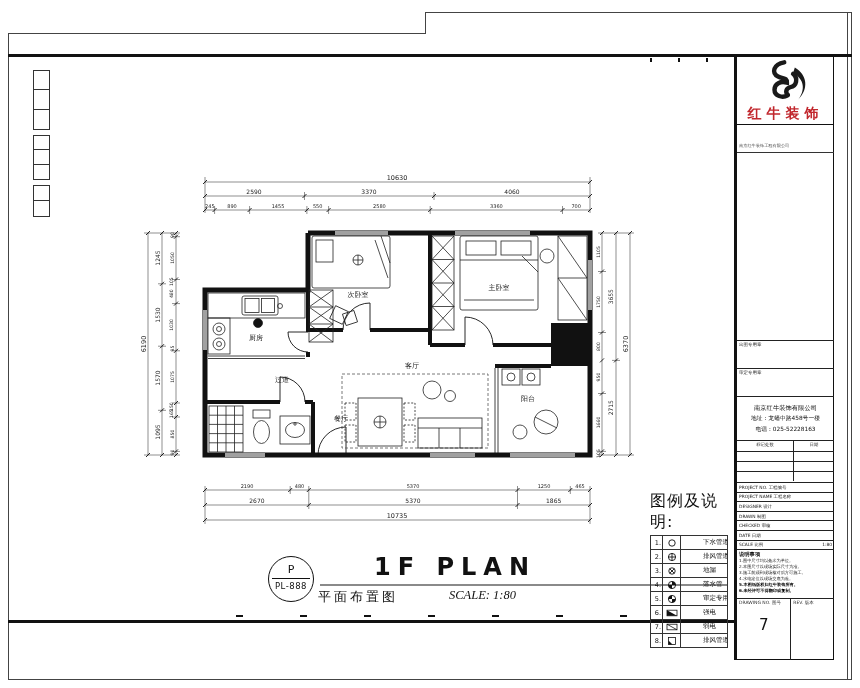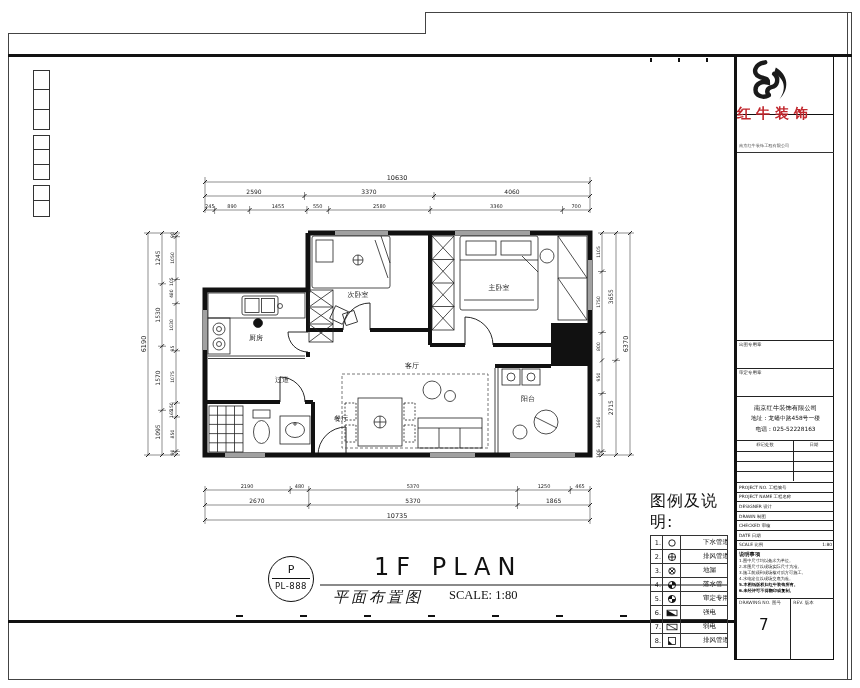--- a/index.html
+++ b/index.html
@@ -18,29 +18,29 @@
   #legend .tbl { border:1px solid #333; border-bottom:none; }
   .lg-row { display:flex; align-items:center; height:14px; border-bottom:1px solid #333; }
   .lg-no { width:11px; font-size:6.5px; text-align:right; padding-right:1px; }
   .lg-sym { width:19px; display:flex; justify-content:center; border-left:1px solid #333; border-right:1px solid #333; align-self:stretch; align-items:center; }
   .lg-lab { flex:1; font-size:6.5px; padding-left:2px; letter-spacing:0; white-space:nowrap; overflow:hidden;margin-left:20px; }
   
   #stamp { left:268px; top:556px; width:46px; height:46px; border:1.3px solid #111; border-radius:50%; position:absolute; text-align:center; }
   #stamp .p { font-size:11px; margin-top:6px; }
   #stamp .bar { height:1px; background:#111; margin:2px 3px; }
   #stamp .code { font-size:8.5px; letter-spacing:0.5px; }
-  #t-en { left:374px; top:553px; position:absolute; font-size:24px; font-weight:normal; letter-spacing:7px; }
-  #t-cn { left:333px; top:588px; position:absolute; font-size:15px; letter-spacing:3px;font-style:italic; }
-  #t-sc { left:449px; top:588px; position:absolute; font-size:12.5px; font-family:"Liberation Serif","DejaVu Serif",serif; }
+  #t-en { left:374px; top:553px; position:absolute; font-size:24px; font-weight:bold; letter-spacing:7px; }
+  #t-cn { left:318px; top:588px; position:absolute; font-size:13px; letter-spacing:3px; }
+  #t-sc { left:449px; top:588px; position:absolute; font-size:12.5px; font-style:italic; font-family:"Liberation Serif","DejaVu Serif",serif; }
   #t-ul { left:320px; top:584px; width:408px; height:2px; background:#8a8a8a; position:absolute; }
   
   #tb { left:737px; top:54px; width:97px; height:606px; position:absolute; border-right:1px solid #111; font-size:5px; }
   .tb-sec { position:absolute; left:0; width:97px; border-top:1px solid #222; }
   .tb-lab { font-size:4.5px; color:#333; padding:1px 2px; }
-  #tb-logo { top:0; border-top:none; height:61px; text-align:left; border-bottom:1.5px solid #111; }
+  #tb-logo { top:0; border-top:none; height:71px; text-align:center; border-bottom:1.5px solid #111; }
   #tb-brand { font-size:14px; font-weight:bold; color:#c1272d; letter-spacing:5px; margin-top:1px; }
   #tb-reg { top:87px; height:12px; border-top:none; font-size:4.2px; color:#555; padding:2px 2px; border-bottom:1px solid #333; }
   .tb-field { display:flex; justify-content:space-between; align-items:center; height:9.6px; border-top:1px solid #222; padding:0 2px; font-size:4.4px; color:#222; }
   #tb-notes { top:495px; height:49px; }
   #tb-notes .nt { font-size:5.3px; font-weight:bold; padding:1px 2px 0; }
   #tb-notes .nl { font-size:4.2px; color:#222; padding:0 2px; line-height:1.45; white-space:nowrap; overflow:hidden; }
   #tb-notes .nl.b { font-weight:bold; color:#000; }
   #tb-dwg { top:544px; height:62px; display:flex; }
   #tb-dwg .l { width:55%; }
   #tb-dwg .r { width:45%; border-left:1px solid #222; }

